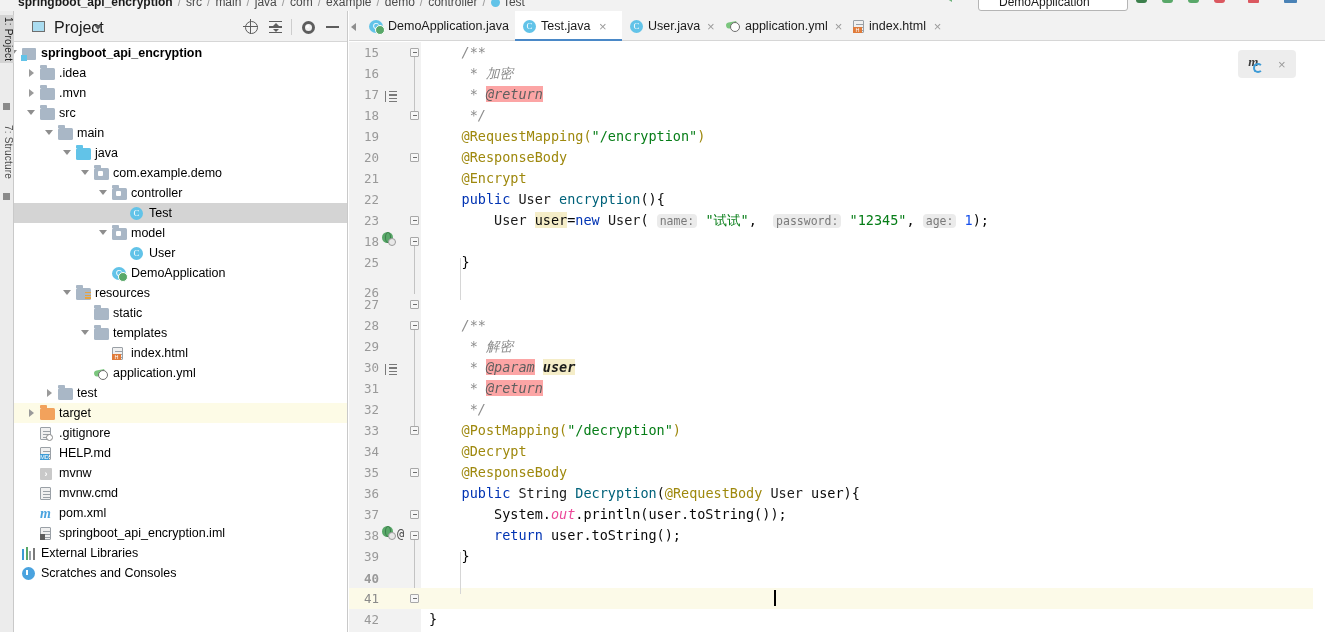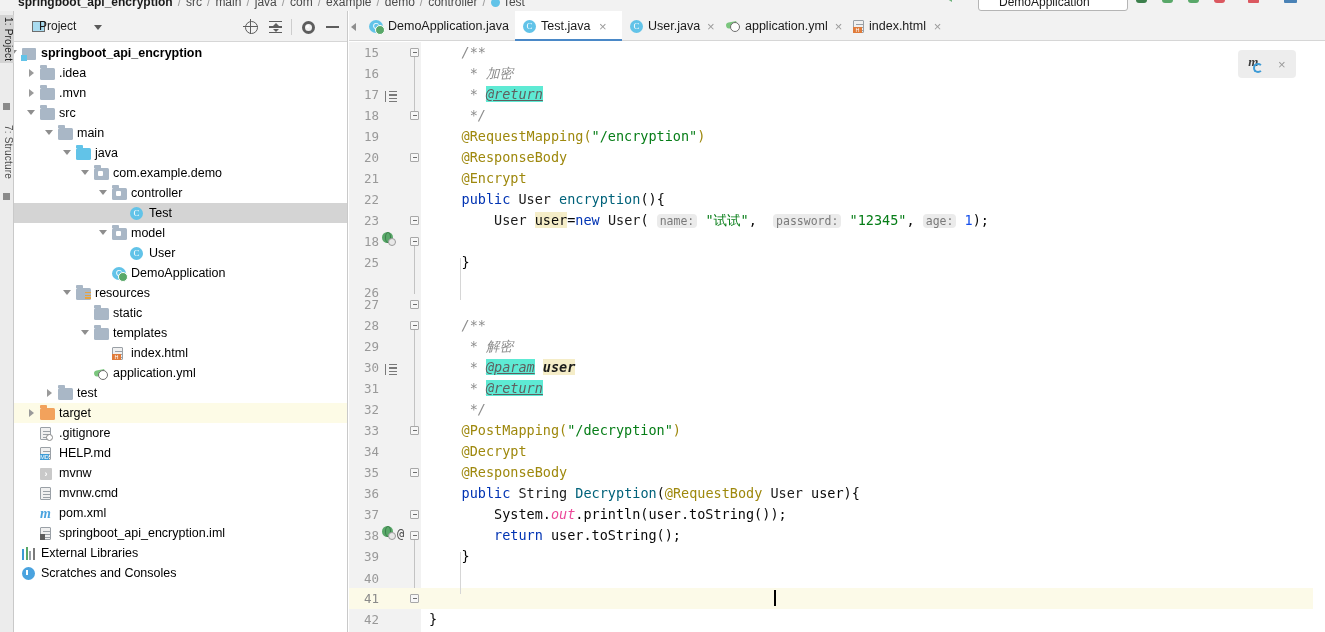--- a/index.html
+++ b/index.html
@@ -73,21 +73,21 @@
   
   .project-panel {
     position: absolute; left: 14px; top: 11px; width: 334px; height: 621px;
     background: #ffffff; border-right: 1px solid #c9c9c9;
   }
   .pp-header {
     position: relative; height: 31px; background: #f2f2f2;
     border-bottom: 1px solid #d6d6d6;
   }
   .pp-title {
-    position: absolute; left: 25px; top: 8px; font-size: 12px; color: #1b1b1b;
+    position: absolute; left: 40px; top: 8px; font-size: 16px; color: #1b1b1b;
   }
   .pp-winicon {
     position: absolute; left: 18px; top: 10px;
     width: 13px; height: 11px; border: 1.5px solid #6e6e6e; background: #aadcf0;
   }
   .pp-caret {
     position: absolute; left: 80px; top: 14px;
     width: 0; height: 0; border-left: 4px solid transparent;
     border-right: 4px solid transparent; border-top: 5px solid #5a5a5a;
   }
@@ -342,21 +342,21 @@
     position: absolute; right: 0; bottom: 0; width: 8px; height: 8px; border-radius: 50%;
     background: #e8e8e8; border: 1.2px solid #9a9a9a;
   }
   .g-at {
     position: absolute; left: 48px; font-size: 12px; color: #4a4a4a;
     font-family: "DejaVu Sans Mono", monospace;
   }
 
   
   .t-cmt   { color: #8c8c8c; font-style: italic; }
-  .t-tag   { color: #5f5f5f; font-style: italic; text-decoration: underline; background: #5eead4; }
+  .t-tag   { color: #5f5f5f; font-style: italic; background: #fca5a5; }
   .t-tagv  { color: #1b1b1b; font-style: italic; font-weight: bold; background: #f5edc8; }
   .t-ann   { color: #9e880d; }
   .t-kw    { color: #0033b3; font-weight: normal; }
   .t-str   { color: #067d17; }
   .t-num   { color: #1750eb; }
   .t-type  { color: #1b1b1b; }
   .t-meth  { color: #00627a; }
   .t-stat  { color: #ec4899; font-style: italic; }
   .t-plain { color: #080808; }
   .t-hl    { background: #f5edc8; }
@@ -811,21 +811,21 @@
             <span class="code">        System.<span class="t-stat">out</span>.println(user.toString());</span>
           </div>
           <div class="ln" style="top: 483px;">
             <span class="num">38</span>
             <span class="code">        <span class="t-kw">return</span> user.toString();</span>
           </div>
           <div class="ln" style="top: 504px;">
             <span class="num">39</span>
             <span class="code"><span class="t-plain">    }</span></span>
           </div>
-          <div class="ln" style="top: 526px;">
+          <div class="ln" style="top: 526px; font-weight: bold;">
             <span class="num">40</span>
             <span class="code"><span class="t-plain"></span></span>
           </div>
           <div class="ln caret-line" style="top: 546px;">
             <span class="num">41</span>
             <span class="code"><span class="t-plain"></span></span>
           </div>
           <div class="ln" style="top: 567px;">
             <span class="num">42</span>
             <span class="code"><span class="t-plain">}</span></span>

